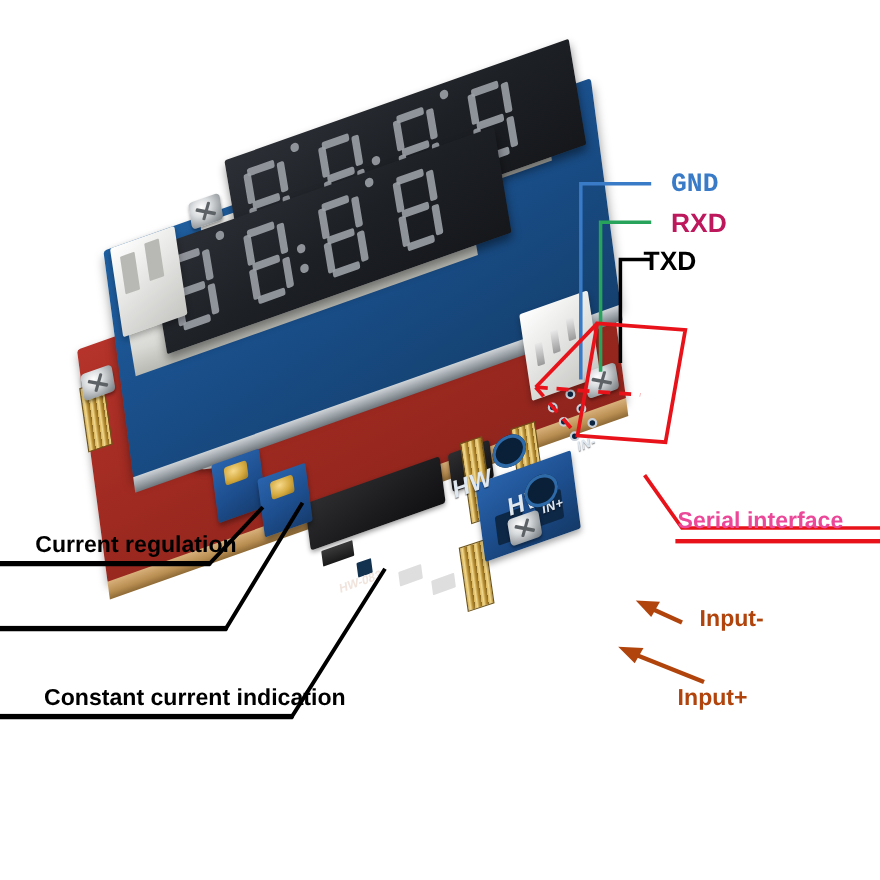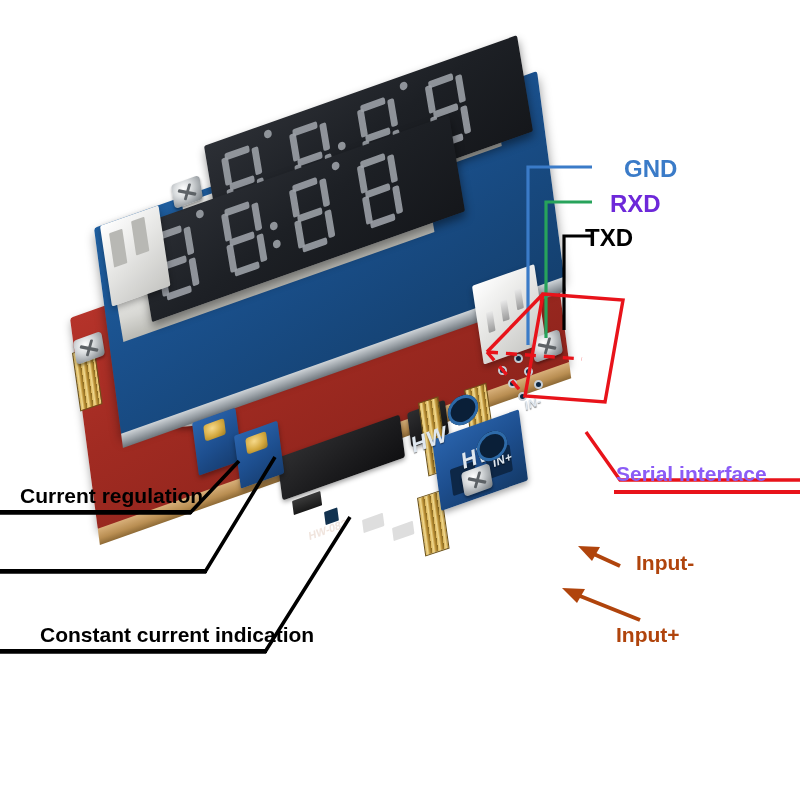--- a/index.html
+++ b/index.html
@@ -284,23 +284,23 @@
     pointer-events: none;
   }
   .ann {
     position: absolute;
     white-space: nowrap;
     font-family: "Liberation Sans", sans-serif;
     font-weight: bold;
     pointer-events: auto;
   }
   .ann-black { color: #000000; }
-  .ann-red   { color: #8b5cf6; }
+  .ann-red   { color: #ec4899; }
   .ann-blue  { color: #3a7bc8; }
-  .ann-green { color: #6d28d9; }
+  .ann-green { color: #be185d; }
   .ann-brown { color: #b0440c; }
 
   .ann-lg { font-size: 24px; }
   .ann-md { font-size: 21px; }
 
   .rule {
     position: absolute;
     background: #000;
     height: 4px;
   }
@@ -502,25 +502,25 @@
       <line x1="640" y1="620" x2="570" y2="592" stroke="#b0440c" stroke-width="4"></line>
       <polygon points="562,588 585,589 577,603" fill="#b0440c"></polygon>
     </g>
   </svg>
 
   <div class="rule" style="left:0px;   top:510px; width:192px;"></div>
   <div class="rule" style="left:0px;   top:569px; width:207px;"></div>
   <div class="rule" style="left:0px;   top:649px; width:267px;"></div>
   <div class="rule rule-red" style="left:614px; top:490px; width:186px;"></div>
 
-  <div class="ann ann-blue ann-lg" style="left:624px; top:155px;">GND</div>
+  <div class="ann ann-blue ann-lg" style="left:610px; top:155px;font-family:Liberation Mono, monospace;">GND</div>
   <div class="ann ann-green ann-lg" style="left:610px; top:190px;">RXD</div>
   <div class="ann ann-black ann-lg" style="left:585px; top:224px;">TXD</div>
 
-  <div class="ann ann-black ann-md" style="left:20px; top:484px;">Current regulation</div>
+  <div class="ann ann-black ann-md" style="left:32px; top:484px;">Current regulation</div>
   <div class="ann ann-black ann-md" style="left:40px; top:623px;">Constant current indication</div>
 
   <div class="ann ann-red ann-md" style="left:616px; top:462px;">Serial interface</div>
 
   <div class="ann ann-brown ann-md" style="left:636px; top:551px;">Input-</div>
   <div class="ann ann-brown ann-md" style="left:616px; top:623px;">Input+</div>
 
 </div>
 
 </body></html>

